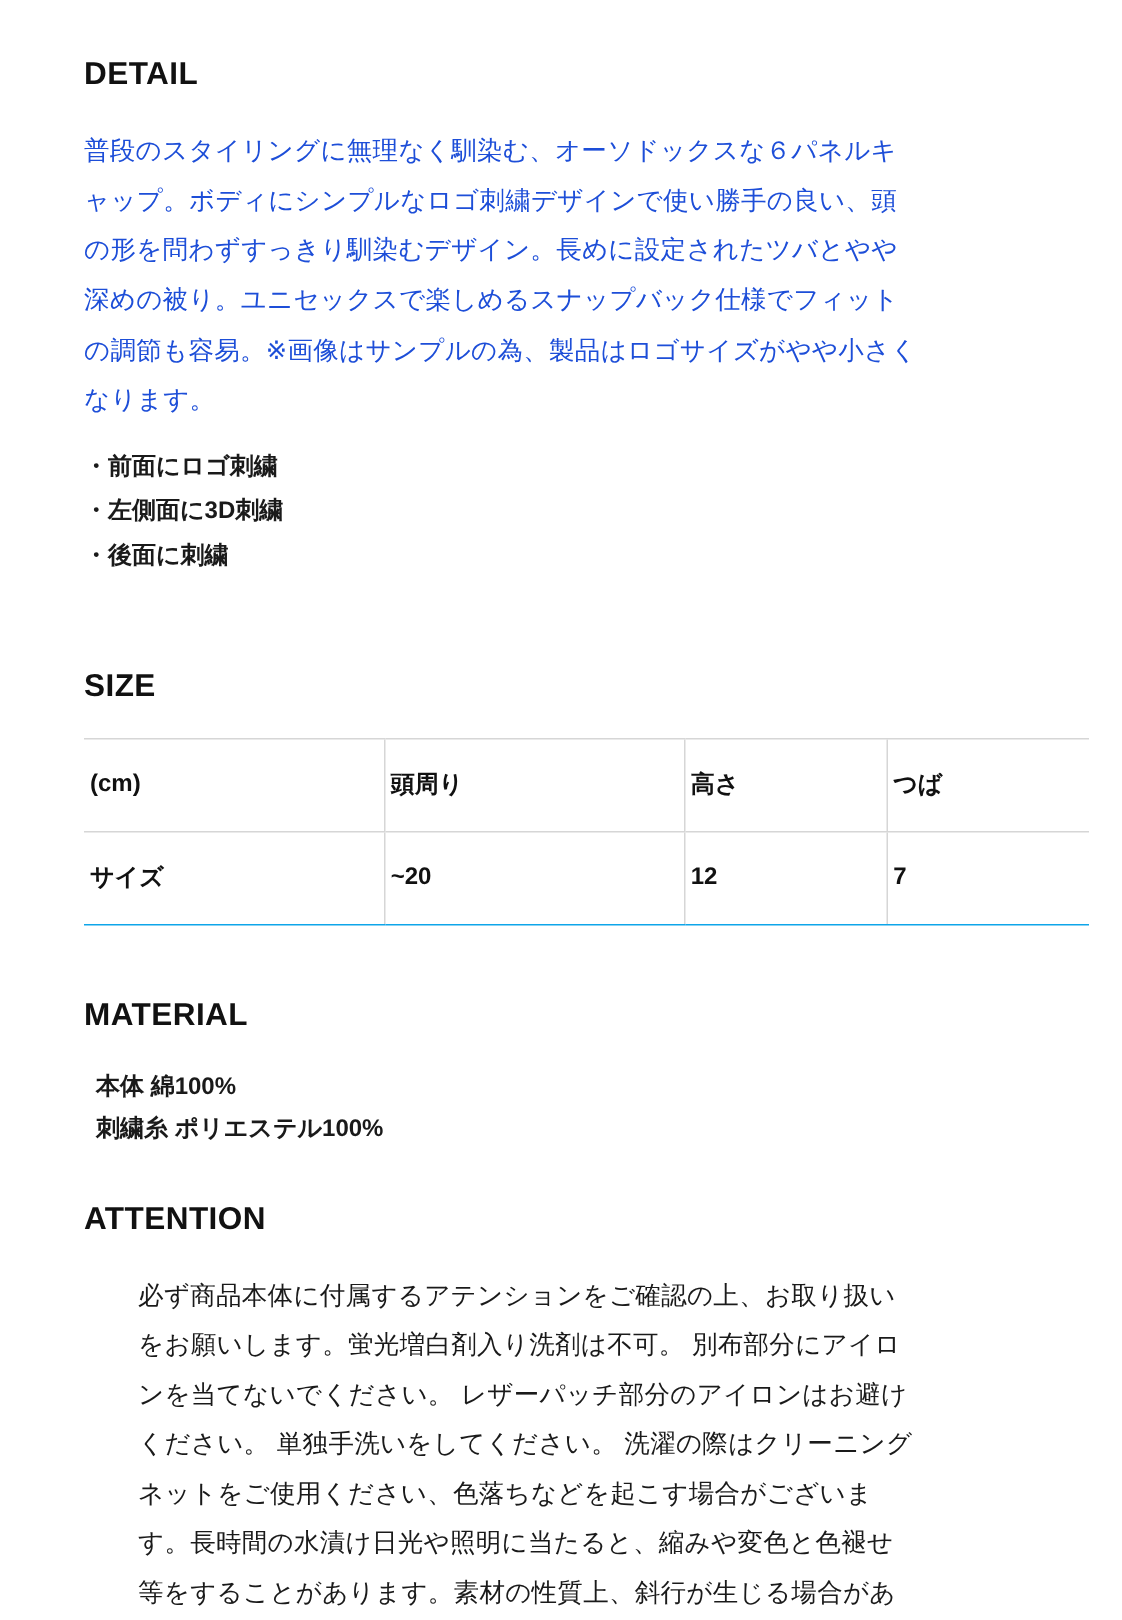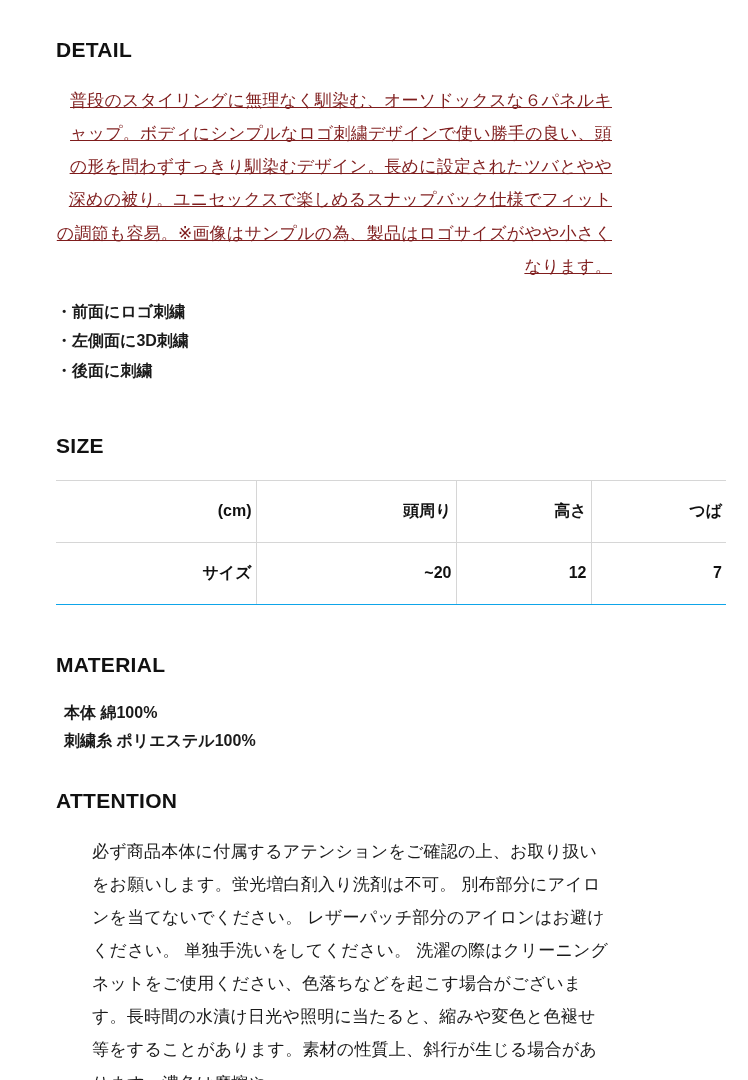--- a/index.html
+++ b/index.html
@@ -22,29 +22,28 @@
   .section-heading {
     font-size: 21px;
     font-weight: bold;
     letter-spacing: 0.3px;
     color: #111111;
     margin: 0 0 22px 0;
   }
   .body-text {
     font-size: 17px;
     line-height: 1.95;
-    color: #7f1d1d;
+    color: #1d4ed8;
     margin: 0;
-    text-align: right;
+    text-align: left;
     letter-spacing: 0.2px;
-    text-decoration: underline;
   }
   .bullet-list {
     list-style: none;
-    margin: 14px 0 0 0;
+    margin: 14px 0 12px 0;
     padding: 0;
   }
   .bullet-list li {
     font-size: 16px;
     line-height: 1.85;
     color: #1a1a1a;
     font-weight: 600;
   }
   .spacer-lg { height: 48px; }
   .spacer-md { height: 34px; }
@@ -54,21 +53,21 @@
     margin-top: 6px;
     padding-right: 12px;
   }
   table.size-table {
     width: 670px;
     border-collapse: collapse;
     table-layout: fixed;
   }
   table.size-table th,
   table.size-table td {
-    text-align: right;
+    text-align: left;
     font-size: 16px;
     font-weight: bold;
     color: #111111;
     padding: 20px 4px;
     border-bottom: 1px solid #d6d6d6;
   }
   table.size-table thead th {
     border-top: 1px solid #d6d6d6;
   }
   table.size-table th:not(:first-child),

